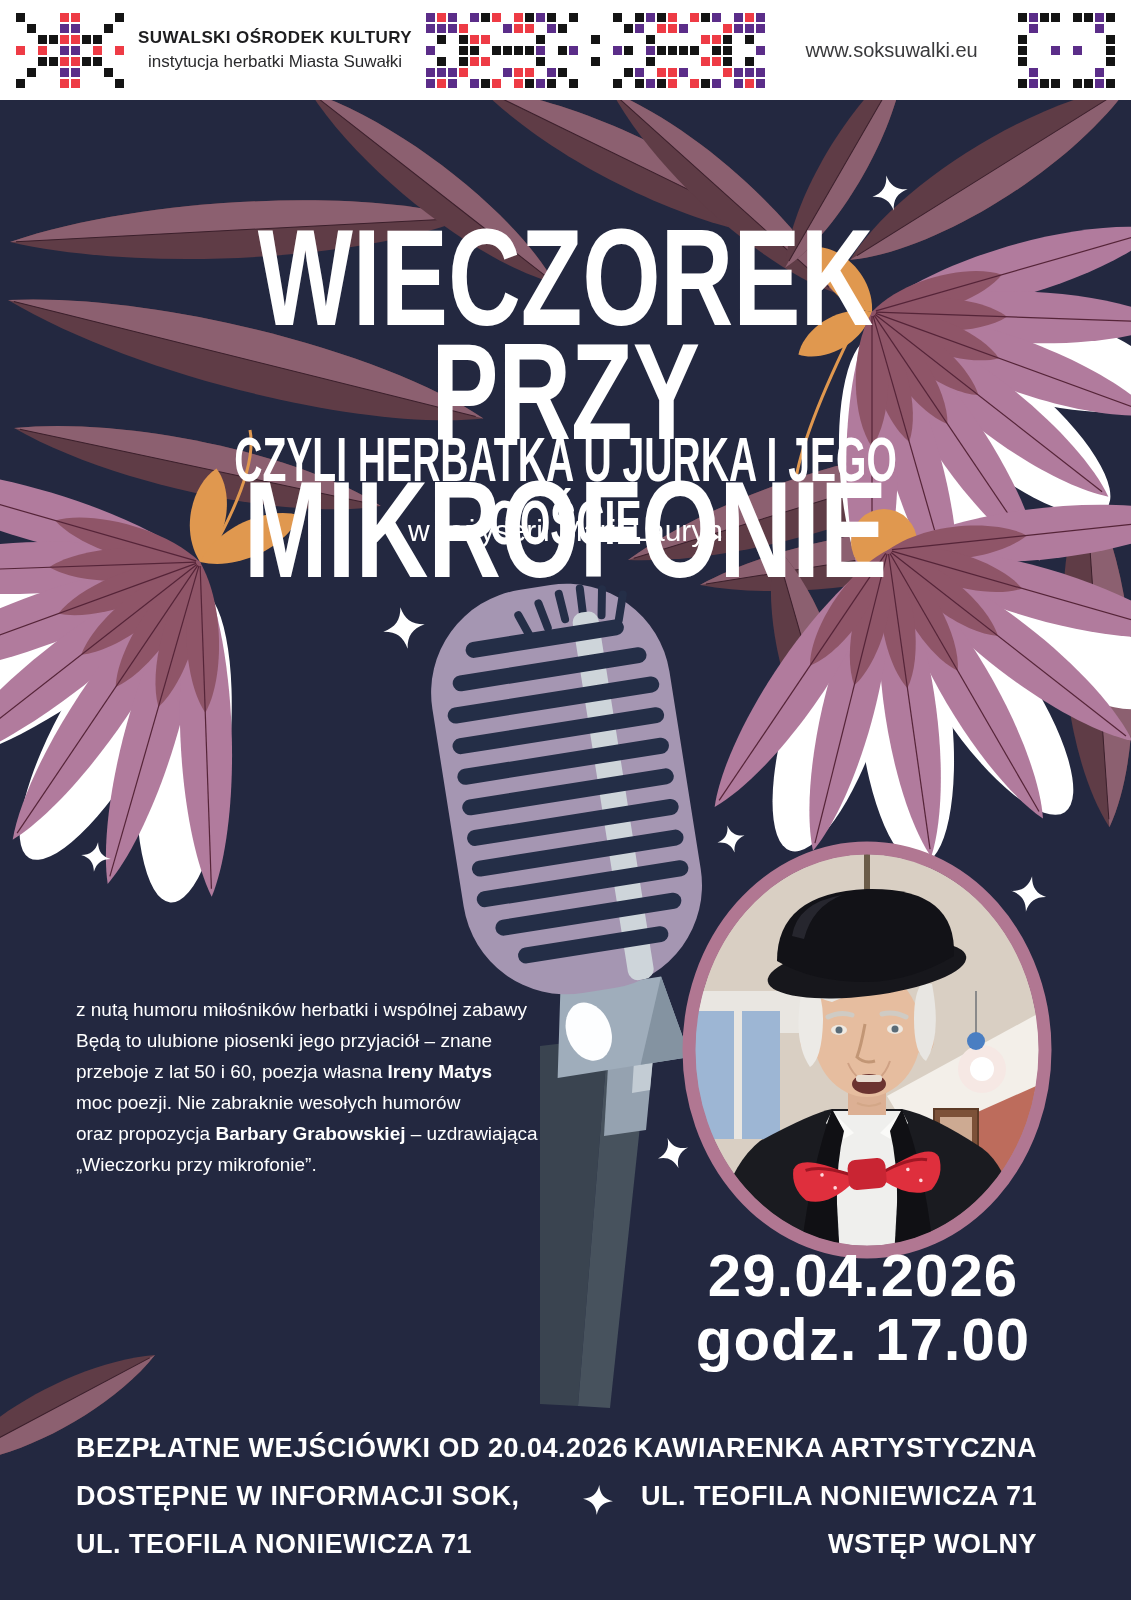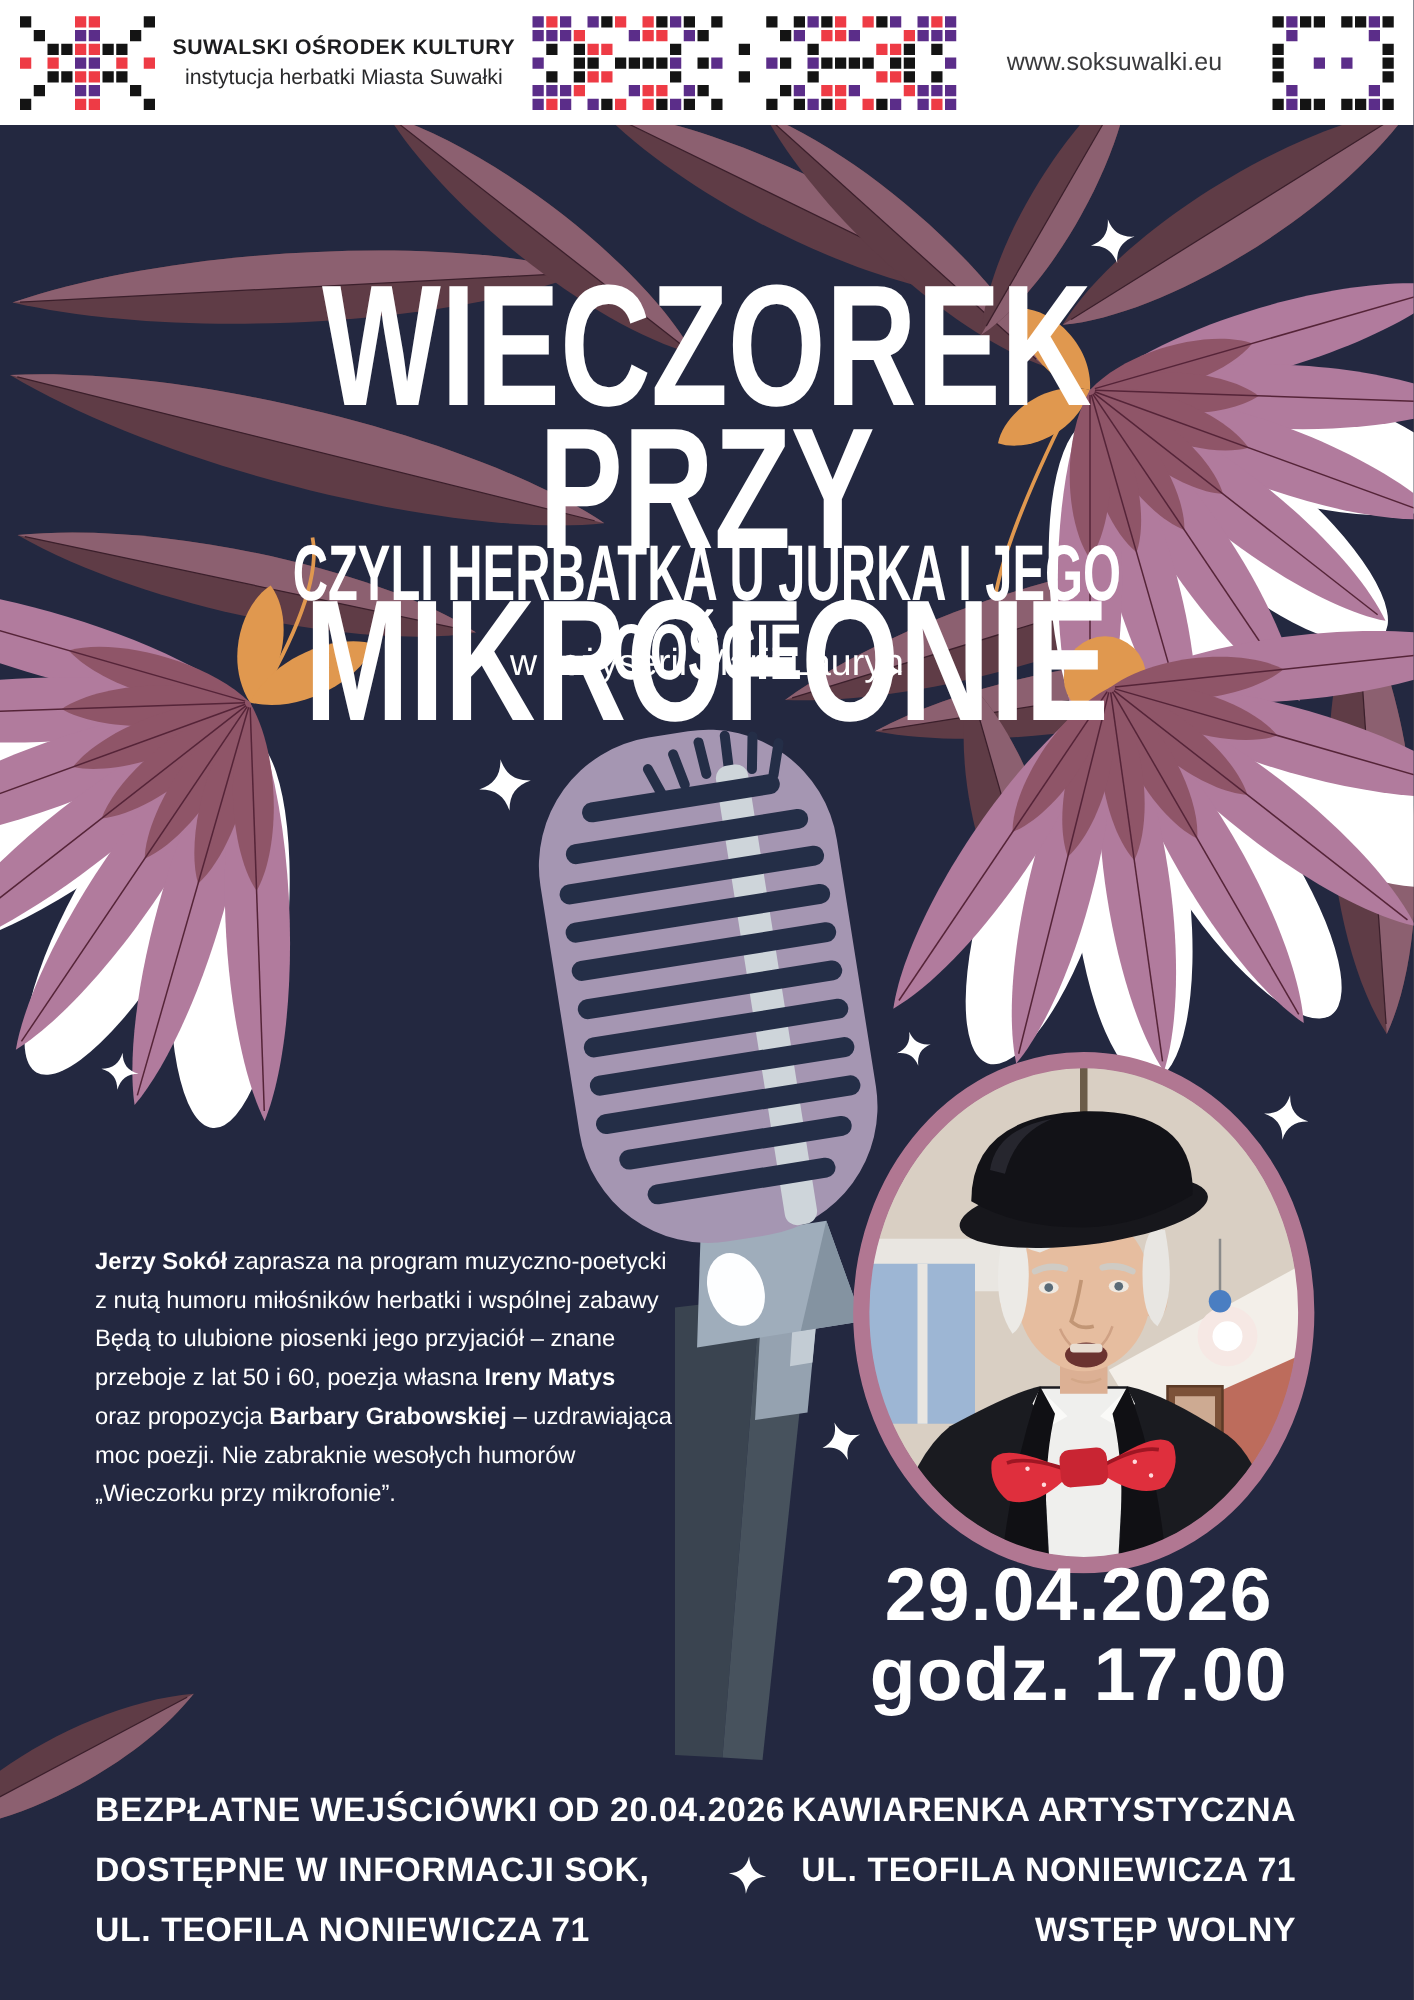--- a/index.html
+++ b/index.html
@@ -851,26 +851,25 @@
     </g>
     <ellipse cx="185" cy="209" rx="178" ry="202" fill="none" stroke="#b17792" stroke-width="13"></ellipse>
   </svg>
 
   <div class="title-line t1">WIECZOREK</div>
   <div class="title-line t2">PRZY MIKROFONIE</div>
   <div class="subtitle">CZYLI HERBATKA U JURKA I JEGO GOŚCIE</div>
   <div class="director">w reżyserii Marii Lauryn</div>
 
   <div class="desc">
-      <div class="desc-line"><span class="b">Jerzy Sokół</span><span> zaprasza  na program muzyczno-poetycki</span></div>
       <div class="desc-line"><span>z nutą humoru miłośników herbatki i wspólnej zabawy</span></div>
       <div class="desc-line"><span>Będą to ulubione piosenki jego przyjaciół – znane</span></div>
       <div class="desc-line"><span>przeboje z lat 50 i 60, poezja własna </span><span class="b">Ireny Matys</span></div>
+      <div class="desc-line"><span>moc poezji. Nie zabraknie wesołych humorów</span></div>
       <div class="desc-line"><span>oraz propozycja </span><span class="b">Barbary Grabowskiej</span><span> – uzdrawiająca</span></div>
-      <div class="desc-line"><span>moc poezji. Nie zabraknie wesołych humorów</span></div>
       <div class="desc-line"><span>„Wieczorku przy mikrofonie”.</span></div>
     </div>
 
   <div class="date-block">
     <div>29.04.2026</div>
     <div>godz. 17.00</div>
   </div>
 
   <div class="tickets">
     <div>BEZPŁATNE WEJŚCIÓWKI OD 20.04.2026</div>

